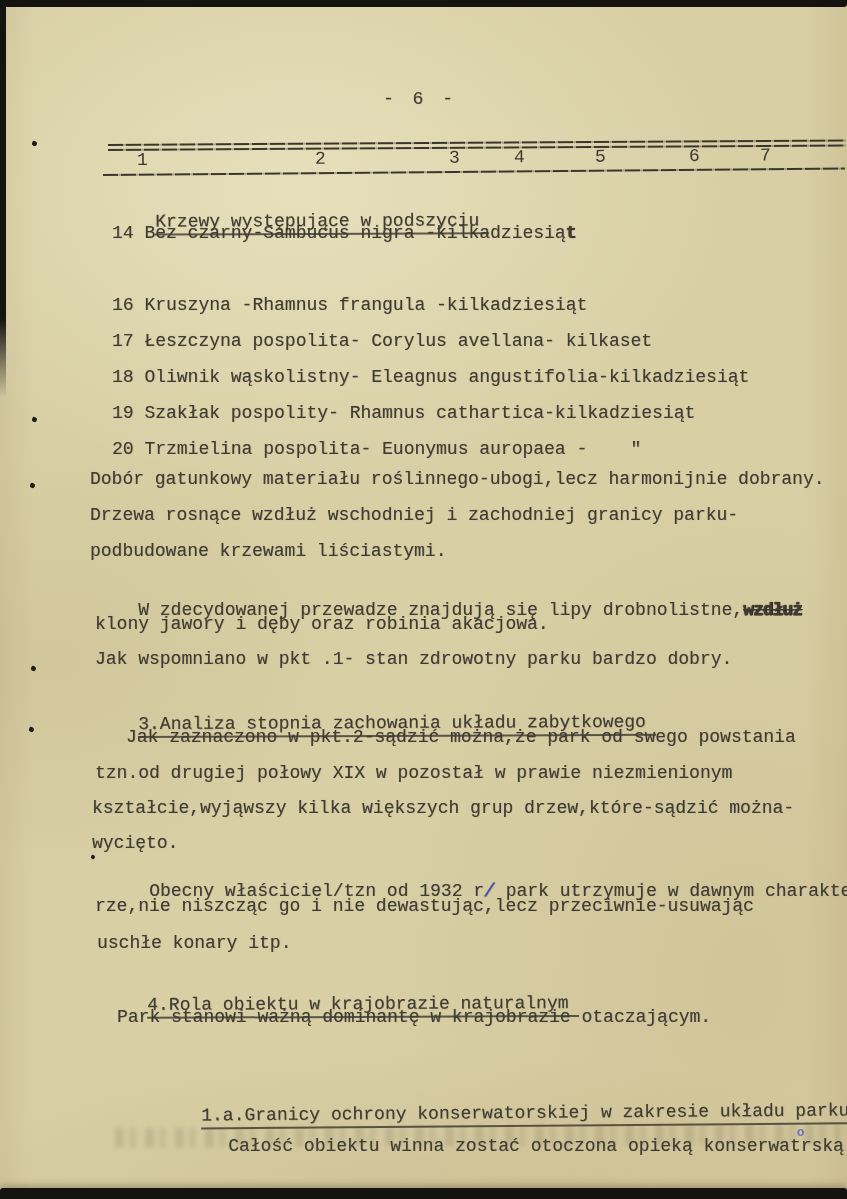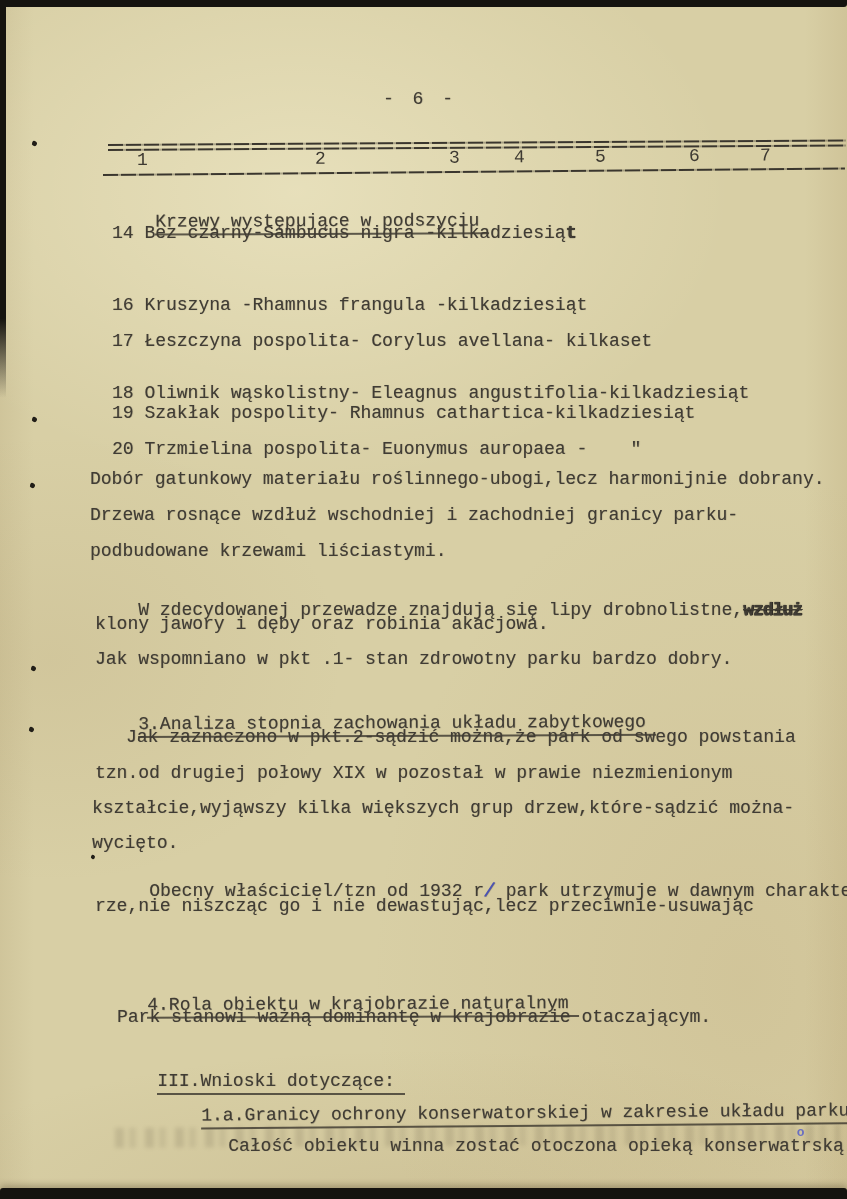--- a/index.html
+++ b/index.html
@@ -93,21 +93,21 @@
   </div>
   <div class="rule slant-b" style="left:103px;top:174px;width:742px;"></div>
 
   <div class="tl" style="left:112px;top:188px;transform:rotate(-0.2deg);">
     <span class="u">Krzewy występujące w podszyciu</span>
   </div>
 
   <div class="tl" style="left:112px;top:222px;"><span>14 Bez czarny-Sambucus nigra -kilkadziesią</span><span class="ovr">t</span></div>
   <div class="tl" style="left:112px;top:294px;"><span>16 Kruszyna -Rhamnus frangula -kilkadziesiąt</span></div>
   <div class="tl" style="left:112px;top:330px;"><span>17 Łeszczyna pospolita- Corylus avellana- kilkaset</span></div>
-  <div class="tl" style="left:112px;top:366px;margin-top:16px;"><span>18 Oliwnik wąskolistny- Eleagnus angustifolia-kilkadziesiąt</span></div>
+  <div class="tl" style="left:112px;top:366px;"><span>18 Oliwnik wąskolistny- Eleagnus angustifolia-kilkadziesiąt</span></div>
   <div class="tl" style="left:112px;top:402px;"><span>19 Szakłak pospolity- Rhamnus cathartica-kilkadziesiąt</span></div>
   <div class="tl" style="left:112px;top:438px;"><span>20 Trzmielina pospolita- Euonymus auropaea -    "</span></div>
 
   <div class="tl" style="left:90px;top:504px;">Drzewa rosnące wzdłuż wschodniej i zachodniej granicy parku-</div>
   <div class="tl" style="left:90px;top:468px;">Dobór gatunkowy materiału roślinnego-ubogi,lecz harmonijnie dobrany.</div>
   <div class="tl" style="left:90px;top:540px;">podbudowane krzewami liściastymi.</div>
 
   <div class="tl" style="left:95px;top:577px;">
     <span>W zdecydowanej przewadze znajdują się lipy drobnolistne,</span><span class="struck">wzdłuż</span>
   </div>
@@ -119,29 +119,27 @@
   </div>
   <div class="tl" style="left:126px;top:726px;">Jak zaznaczono w pkt.2-sądzić można,że park od swego powstania</div>
   <div class="tl" style="left:95px;top:762px;">tzn.od drugiej połowy XIX w pozostał w prawie niezmienionym</div>
   <div class="tl" style="left:92px;top:797px;">kształcie,wyjąwszy kilka większych grup drzew,które-sądzić można-</div>
   <div class="tl" style="left:92px;top:832px;">wycięto.</div>
 
   <div class="tl" style="left:106px;top:858px;">
     <span>Obecny właściciel/tzn od 1932 r</span><span class="pen">/</span><span> park utrzymuje w dawnym charakte=</span>
   </div>
   <div class="tl" style="left:95px;top:895px;">rze,nie niszcząc go i nie dewastując,lecz przeciwnie-usuwając</div>
+  <div class="tl" style="left:97px;top:932px;">uschłe konary itp.</div>
 
   <div class="tl" style="left:104px;top:971px;transform:rotate(-0.25deg);">
     <span class="u">4.Rola obiektu w krajobrazie naturalnym</span>
   </div>
   <div class="tl" style="left:117px;top:1006px;">Park stanowi ważną dominantę w krajobrazie otaczającym.</div>
 
-  <div class="tl" style="left:114px;top:1048px;">
-    <span class="u">III.Wnioski dotyczące:</span>
-  </div>
   <div class="tl" style="left:158px;top:1080px;transform:rotate(-0.45deg);">
     <span class="u">1.a.Granicy ochrony konserwatorskiej w zakresie układu parku</span>
   </div>
   <div class="tl" style="left:185px;top:1113px;">
     <span>Całość obiektu winna zostać otoczona opieką konserwat</span><span class="pen-note">o</span><span>rską</span>
   </div>
 
   <div class="speck" style="left:32px;top:141px;"></div>
   <div class="speck" style="left:32px;top:417px;"></div>
   <div class="speck" style="left:30px;top:483px;"></div>

